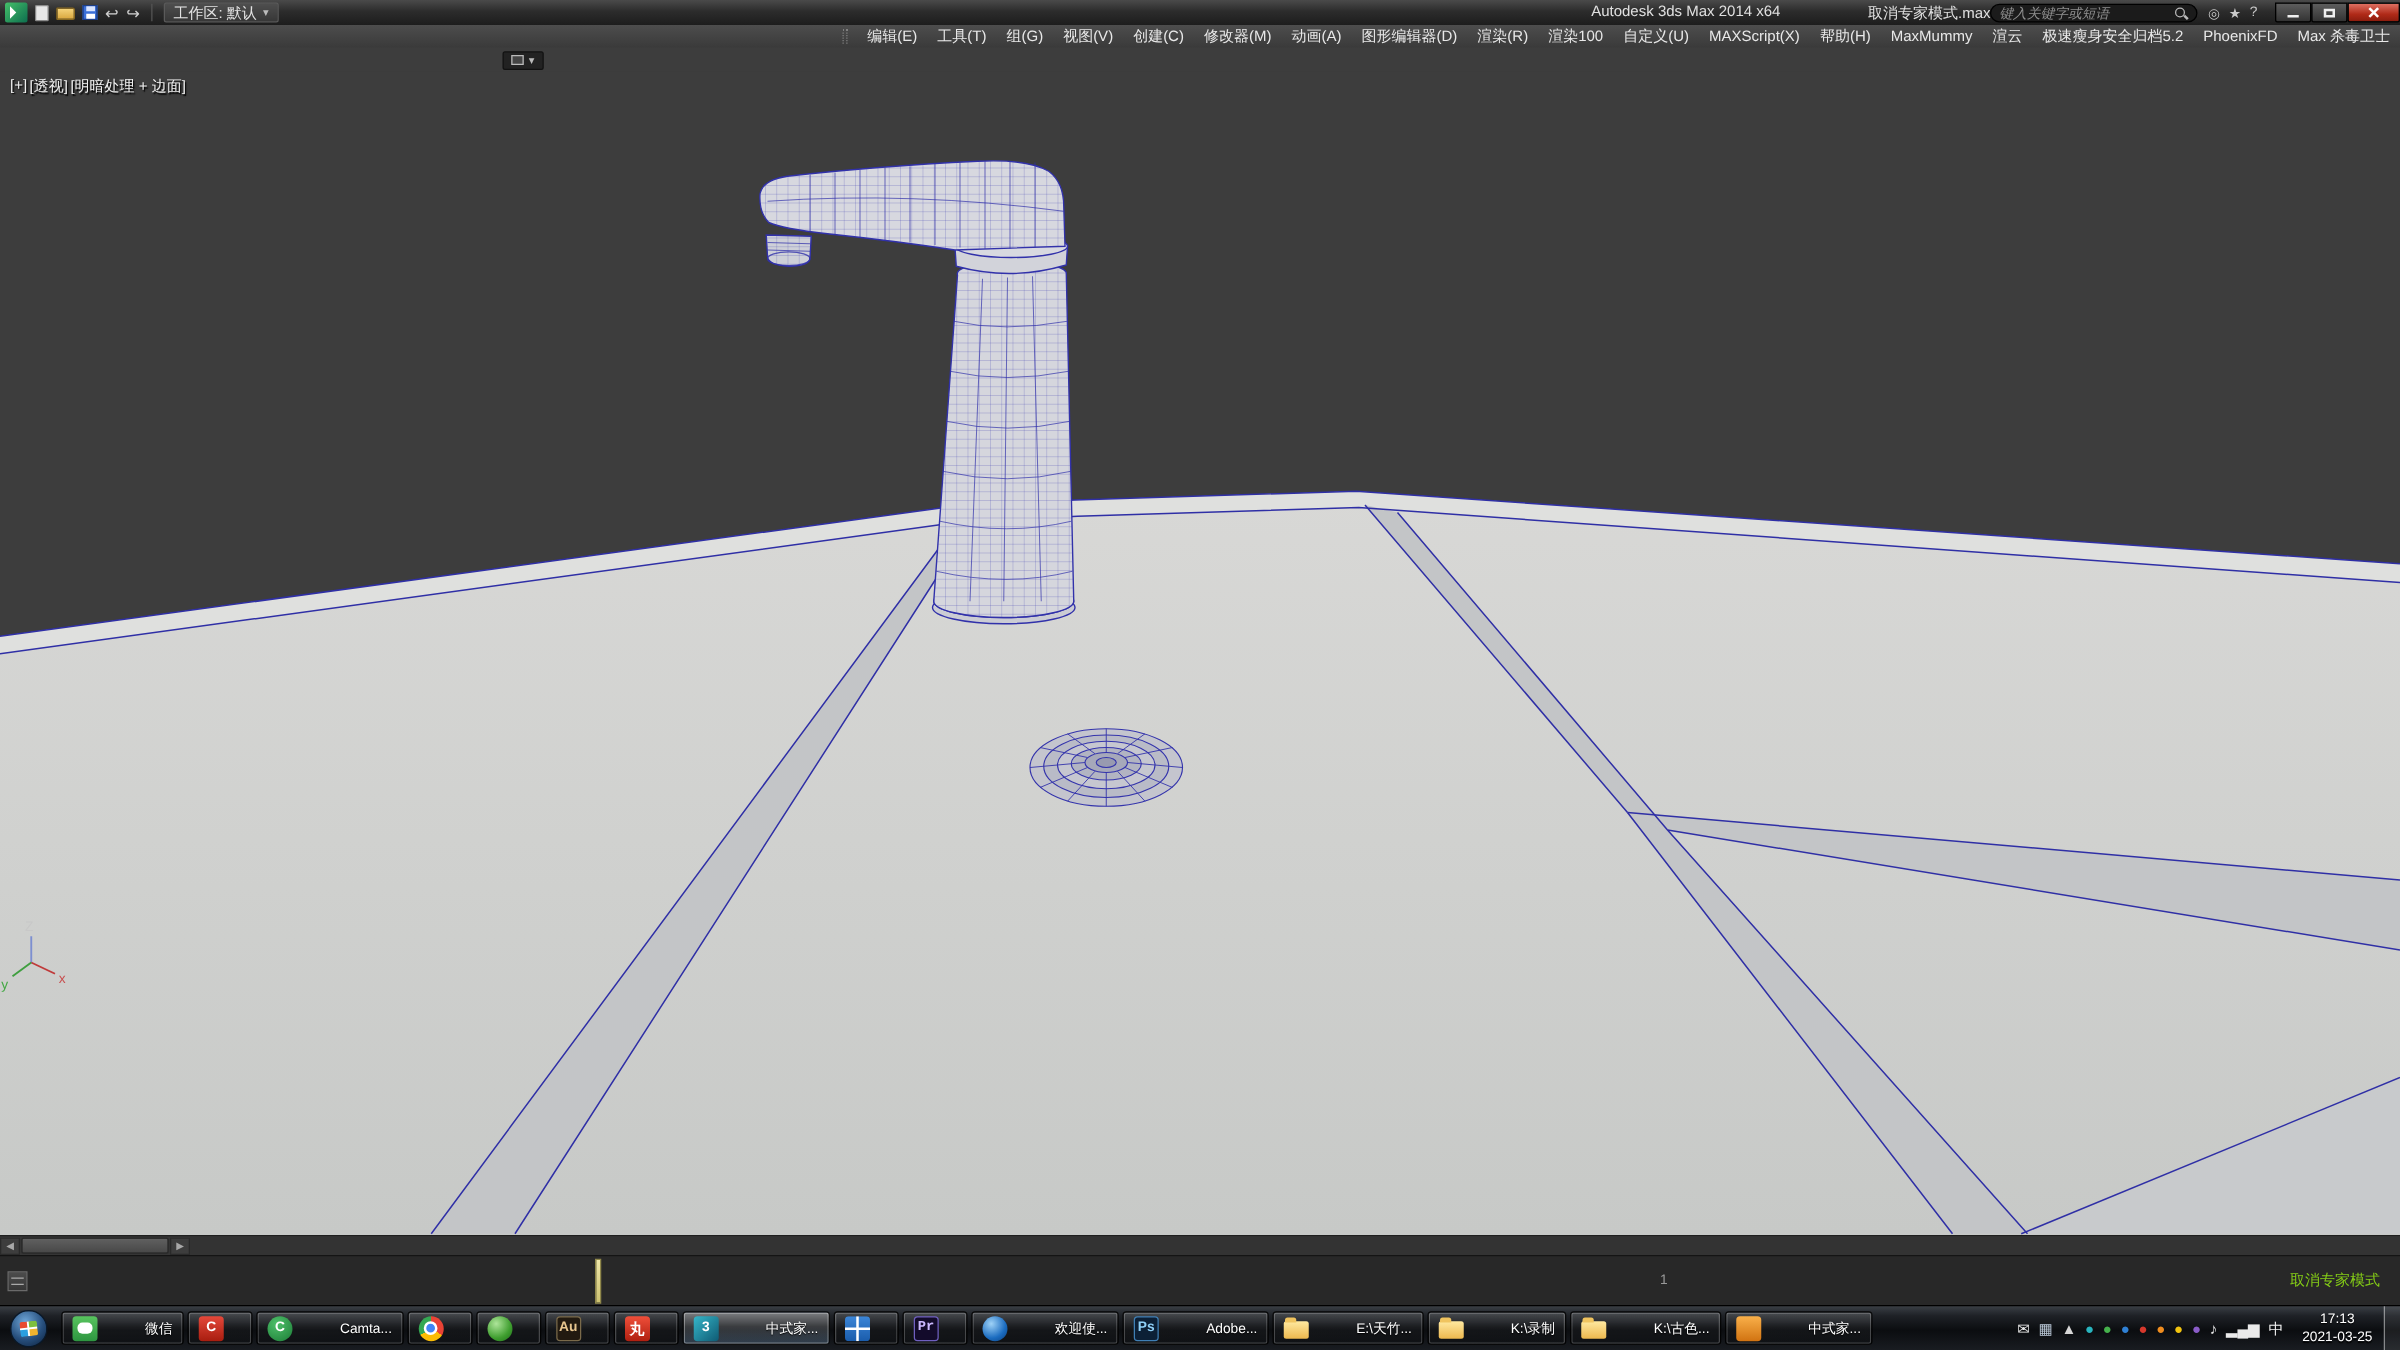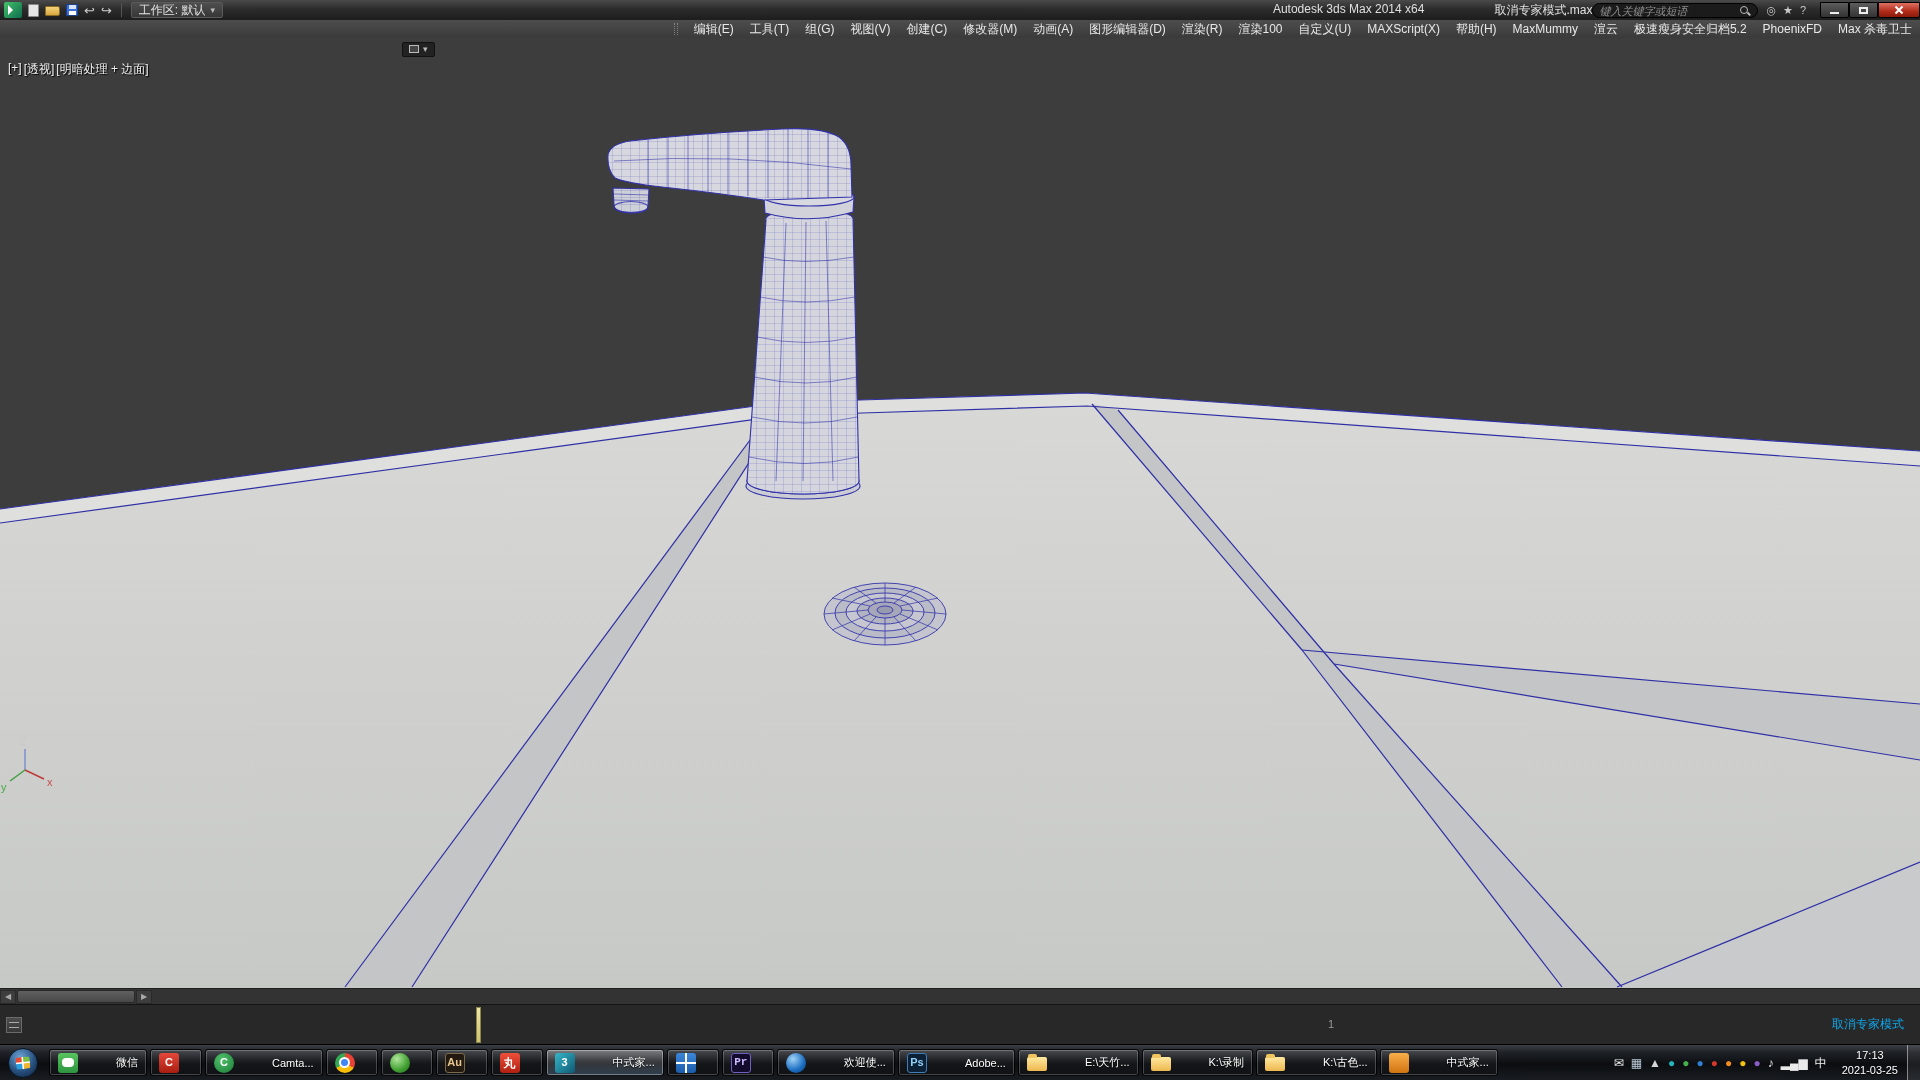--- a/index.html
+++ b/index.html
@@ -88,21 +88,21 @@
   .trackbar { position:absolute; top:1004px; left:0; right:0; height:40px; background:#282828;
     border-top:1px solid #141414; }
   .tb-mini { position:absolute; left:6px; top:12px; width:16px; height:16px; border:1px solid #6a6a6a;
     background:linear-gradient(#4c4c4c,#373737); }
   .tb-mini::before { content:""; position:absolute; left:2px; top:4px; width:10px; height:1px; background:#aaa; }
   .tb-mini::after { content:""; position:absolute; left:2px; top:9px; width:10px; height:1px; background:#aaa; }
   .tb-marker { position:absolute; left:476px; top:2px; width:5px; height:36px;
     background:linear-gradient(#efe7a8,#cdc270); border:1px solid #8f874a; }
   .tb-ruler-label { position:absolute; left:1328px; top:13px; color:#999; font-size:11px; }
   .expert-btn { position:absolute; right:16px; top:11px; background:transparent; border:none;
-    color:#0ea5e9; font-size:12px; font-family:inherit; cursor:pointer; }
+    color:#84cc16; font-size:12px; font-family:inherit; cursor:pointer; }
 
   
   .taskbar { position:absolute; top:1044px; left:0; right:0; height:36px;
     background:linear-gradient(180deg,#3a3f45 0%,#1e2126 22%,#0b0d10 55%,#191c21 100%);
     border-top:1px solid #000; display:flex; align-items:center; z-index:11; }
   .orb { width:46px; height:36px; display:flex; align-items:center; justify-content:center; }
   .orb-circle { width:30px; height:30px; border-radius:50%; border:1px solid #0a1828;
     background:radial-gradient(circle at 40% 30%,#6ea6d8,#274f7d 55%,#0b1f3a);
     display:flex; align-items:center; justify-content:center; }
   .orb-flag { width:14px; height:12px; border-radius:2px; transform:rotate(-6deg);

